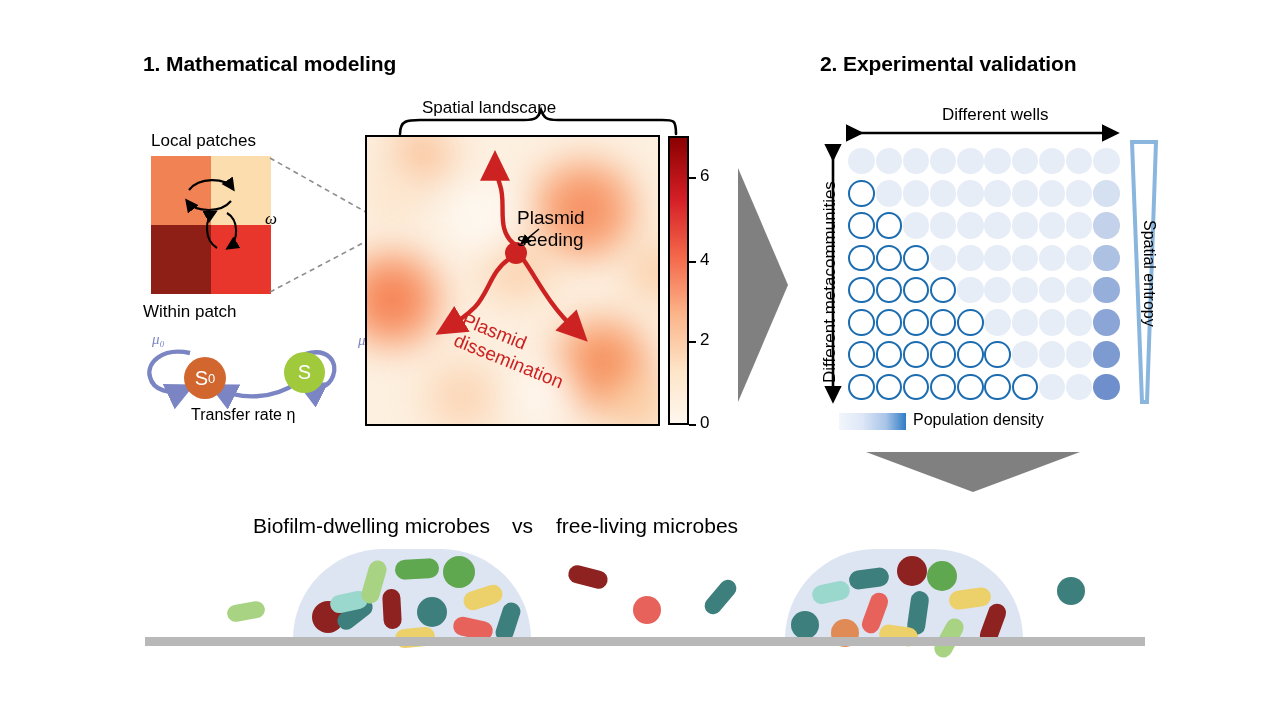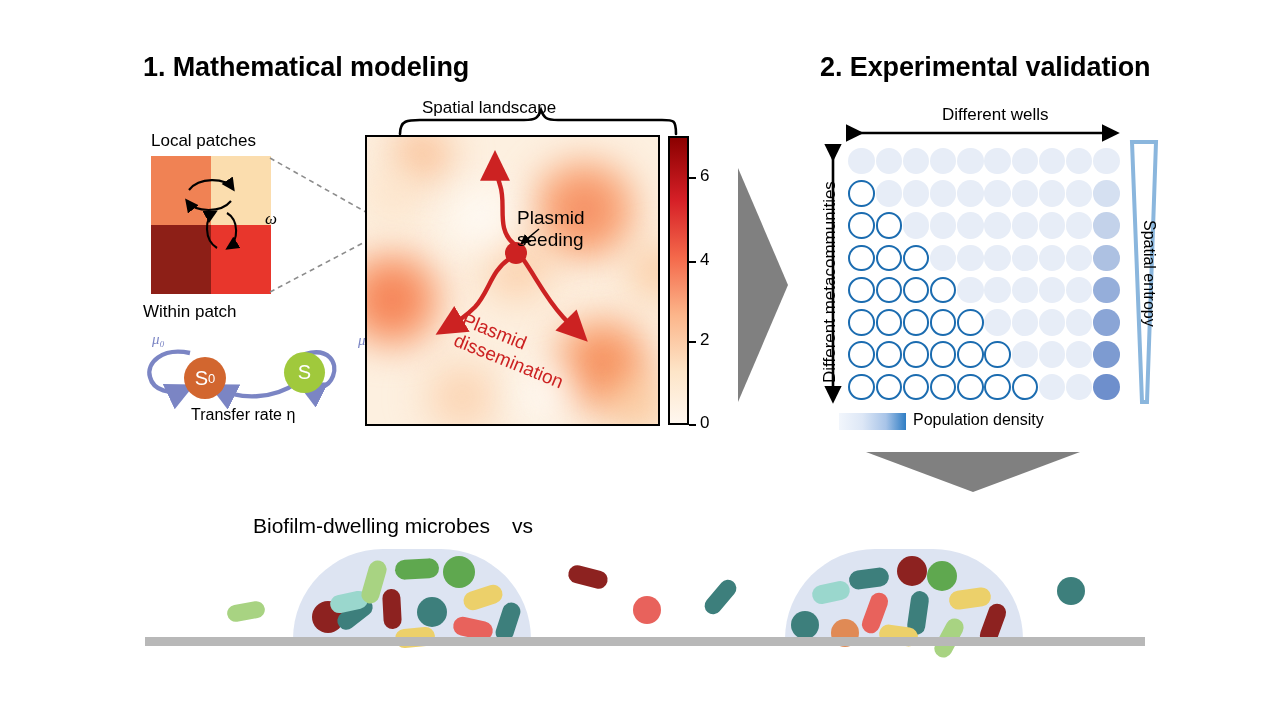--- a/index.html
+++ b/index.html
@@ -7,21 +7,21 @@
     width:1270px;height:714px;background:#ffffff;
     font-family:"Liberation Sans", sans-serif;
     position:relative;overflow:hidden;
     -webkit-font-smoothing:antialiased;
   }
   .fig{position:absolute;left:0;top:0;width:1270px;height:714px;}
   .abs{position:absolute;}
 
   
   .panel-title{
-    font-weight:bold;font-size:27px;color:#000;letter-spacing:-0.1px;white-space:nowrap;
+    font-weight:bold;font-size:21px;color:#000;letter-spacing:-0.1px;white-space:nowrap;
   }
   .sub-label{font-size:17px;color:#000;white-space:nowrap;}
 
   
   .patch-grid{position:absolute;display:grid;grid-template-columns:60px 60px;grid-template-rows:69px 69px;}
   .patch{width:60px;height:69px;}
 
   
   .node{
     position:absolute;border-radius:50%;
@@ -290,20 +290,21 @@
   <div class="legend-bar" style="left:839px;top:413px;width:67px;height:17px;"></div>
   <div class="abs" style="left:913px;top:411px;font-size:16px;color:#000;">Population density</div>
 
   <svg class="gray-arrow" style="left:866px;top:452px;" width="216" height="42">
     <path d="M0,0 L214,0 L107,40 Z" fill="#808080"></path>
   </svg>
 
 
   <div class="abs" style="left:253px;top:514px;font-size:21px;color:#000;">Biofilm-dwelling microbes</div>
   <div class="abs" style="left:512px;top:514px;font-size:21px;color:#000;">vs</div>
+  <div class="abs" style="left:556px;top:514px;font-size:21px;color:#000;">free-living microbes</div>
 
   <div class="dome" style="left:293px;top:549px;width:238px;height:90px;border-radius:119px 119px 0 0;"></div>
   <div class="dome" style="left:785px;top:549px;width:238px;height:90px;border-radius:119px 119px 0 0;"></div>
 
   <div class="abs" id="microbes" style="left:0;top:0;width:1270px;height:714px;">
       <div class="microbe" style="left: 227px; top: 603px; width: 38px; height: 17px; background: rgb(168, 211, 130); border-radius: 8.5px; transform: rotate(-10deg);"></div>
       <div class="microbe" style="left: 312px; top: 601px; width: 32px; height: 32px; background: rgb(141, 34, 32); border-radius: 50%;"></div>
       <div class="microbe" style="left: 335px; top: 605px; width: 40px; height: 18px; background: rgb(61, 127, 124); border-radius: 9px; transform: rotate(-38deg);"></div>
       <div class="microbe" style="left: 330px; top: 593px; width: 38px; height: 18px; background: rgb(154, 215, 205); border-radius: 9px; transform: rotate(-12deg);"></div>
       <div class="microbe" style="left: 365px; top: 560px; width: 18px; height: 44px; background: rgb(168, 211, 130); border-radius: 9px; transform: rotate(16deg);"></div>

